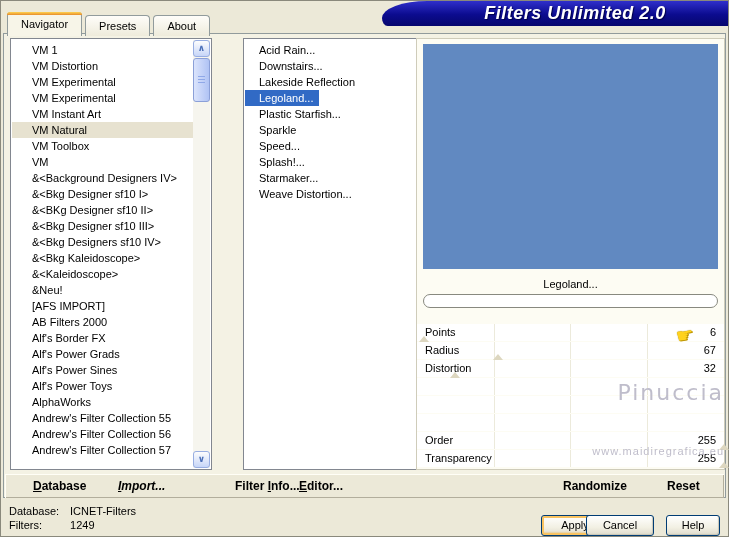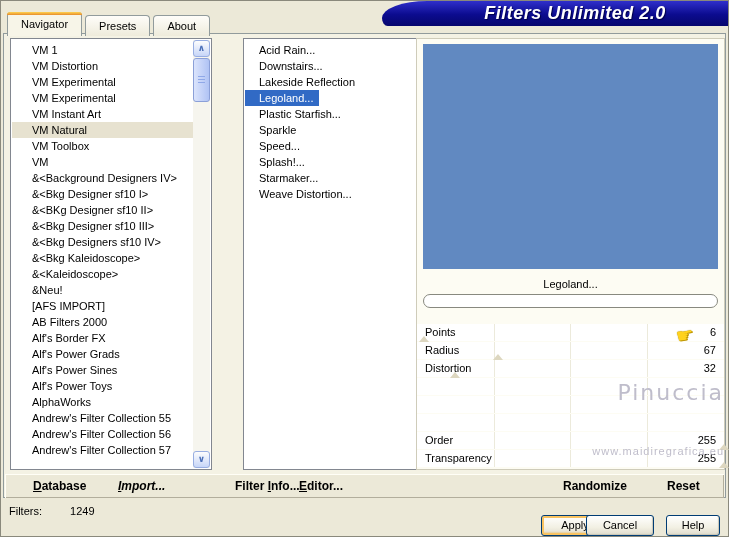--- a/index.html
+++ b/index.html
@@ -229,20 +229,24 @@
       <span class="cmd c-fi"><span>Filter </span><span class="mn">I</span><span>nfo...</span></span>
       <span class="cmd c-ed"><span></span><span class="mn">E</span><span>ditor...</span></span>
       <span class="cmd c-rand">Randomize</span>
       <span class="cmd c-res">Reset</span>
     </div>
 
   </div>
 
   <div class="status">
     <div class="row">
+      <span>Database:</span>
+      <span>ICNET-Filters</span>
+    </div>
+    <div class="row">
       <span>Filters:</span>
       <span>1249</span>
     </div>
   </div>
 
   <div class="btn btn-apply">Apply</div>
   <div class="btn btn-cancel">Cancel</div>
   <div class="btn btn-help">Help</div>
 
 </div>

